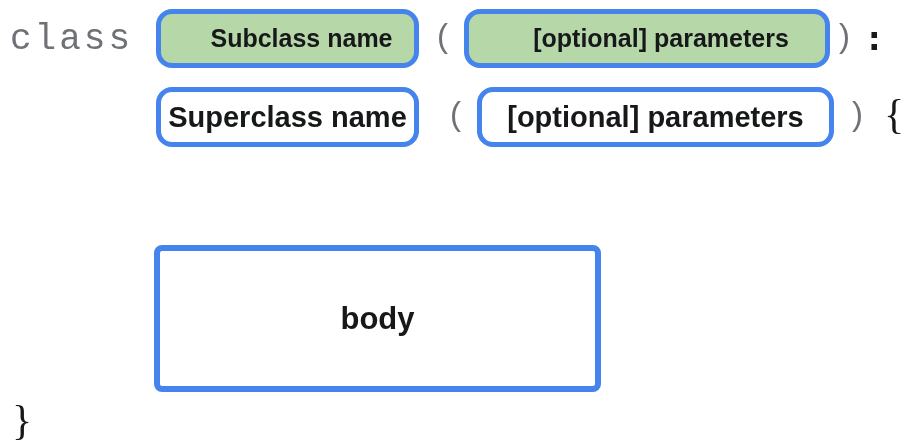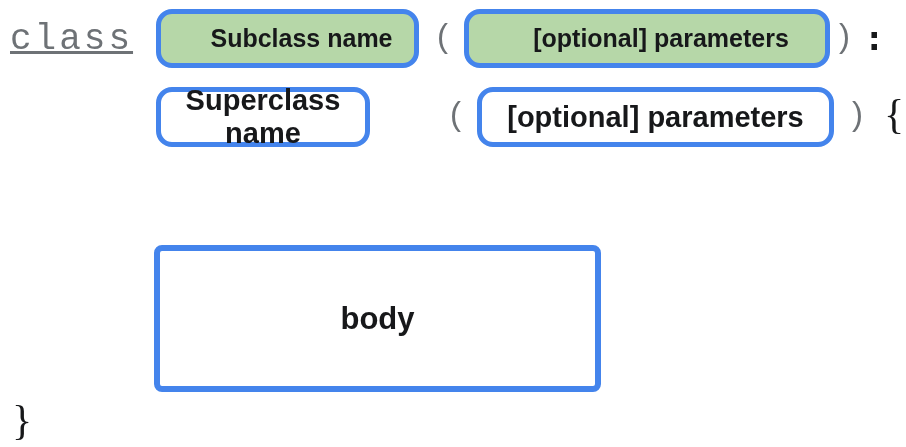--- a/index.html
+++ b/index.html
@@ -16,21 +16,20 @@
     font-family:"Liberation Sans",sans-serif;
     overflow:hidden;
   }
   .kw{
     position:absolute;
     font-family:"Liberation Mono",monospace;
     color:var(--text-gray);
     font-size:36px;
     letter-spacing:3px;
     line-height:1;
-    text-decoration:underline;
   }
   .kw-class{left:10px;top:22px;}
   .token-paren{
     position:absolute;
     font-family:"Liberation Sans",sans-serif;
     color:var(--text-gray);
     font-size:33px;
     font-weight:400;
     line-height:1;
   }
@@ -66,21 +65,21 @@
   .node.green{background:var(--fill-green);}
   .node.r1{font-size:25px;padding-left:28px;}
   .node.r2{font-size:29px;}
   
   .box-subclass{left:156px;top:9px;width:263px;height:59px;}
   .p1-open{left:437px;top:19px;}
   .box-params1{left:464px;top:9px;width:366px;height:59px;}
   .p1-close{left:839px;top:19px;}
   .colon1{left:864px;top:21px;}
   
-  .box-superclass{left:156px;top:87px;width:214px;height:60px;}
+  .box-superclass{left:156px;top:87px;width:263px;height:60px;}
   .p2-open{left:450px;top:97px;}
   .box-params2{left:477px;top:87px;width:357px;height:60px;}
   .p2-close{left:852px;top:97px;}
   .brace-open{left:884px;top:93px;}
   
   .box-body{
     left:154px;top:245px;width:447px;height:147px;
     border-width:6px;border-radius:8px;
     font-size:31px;
   }

